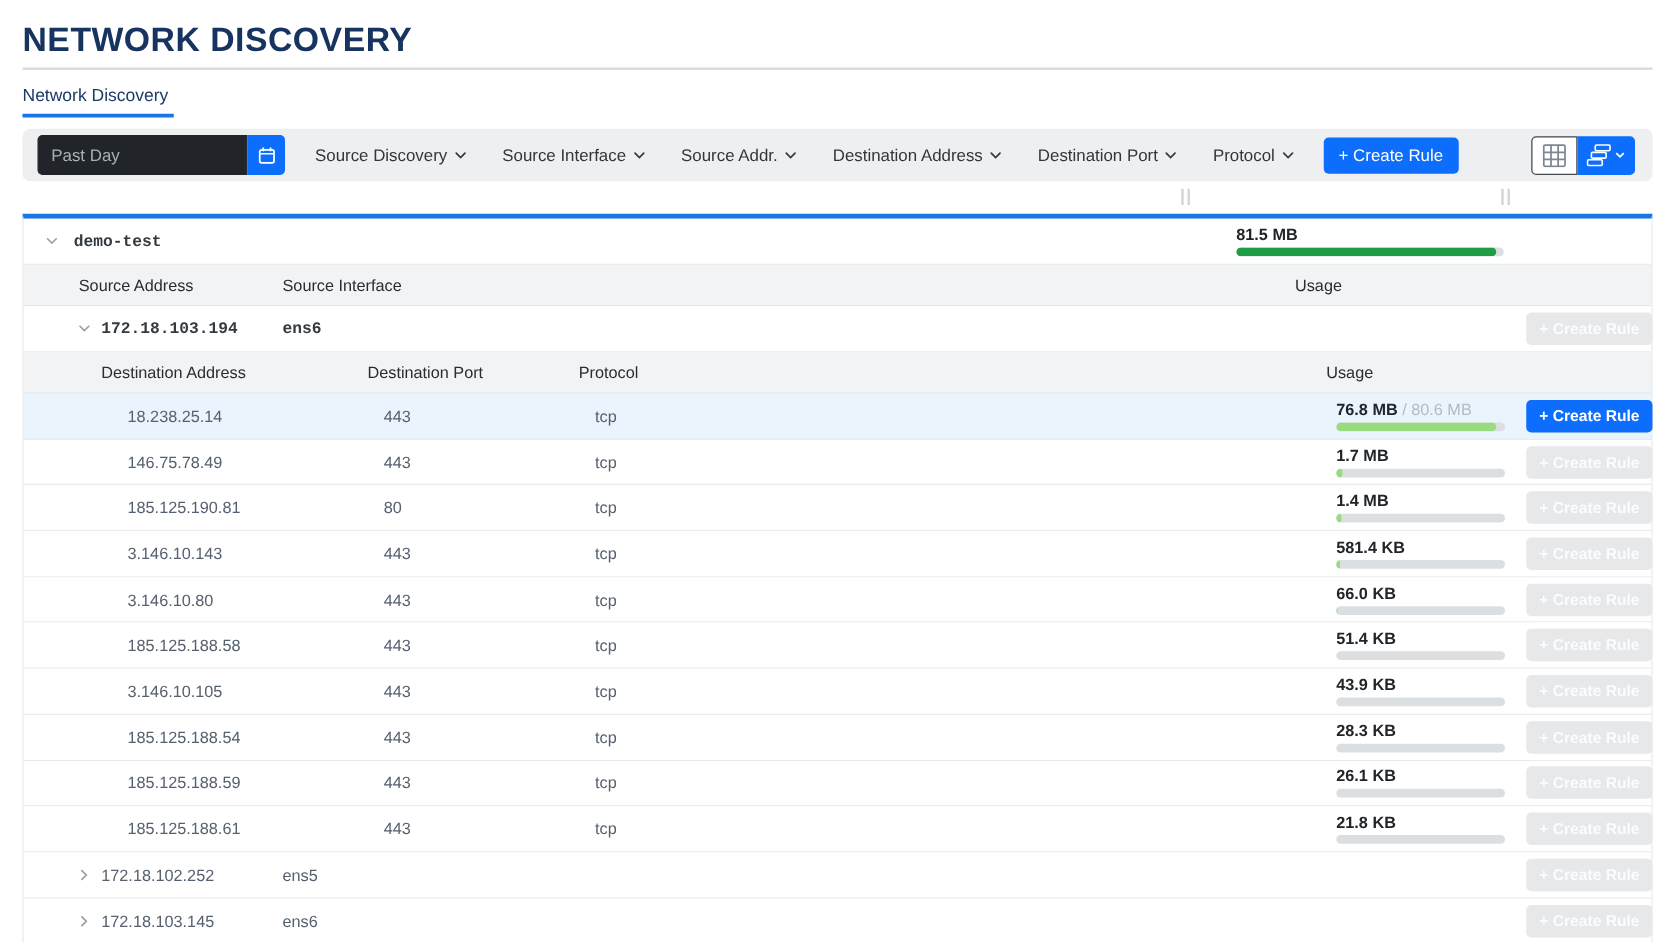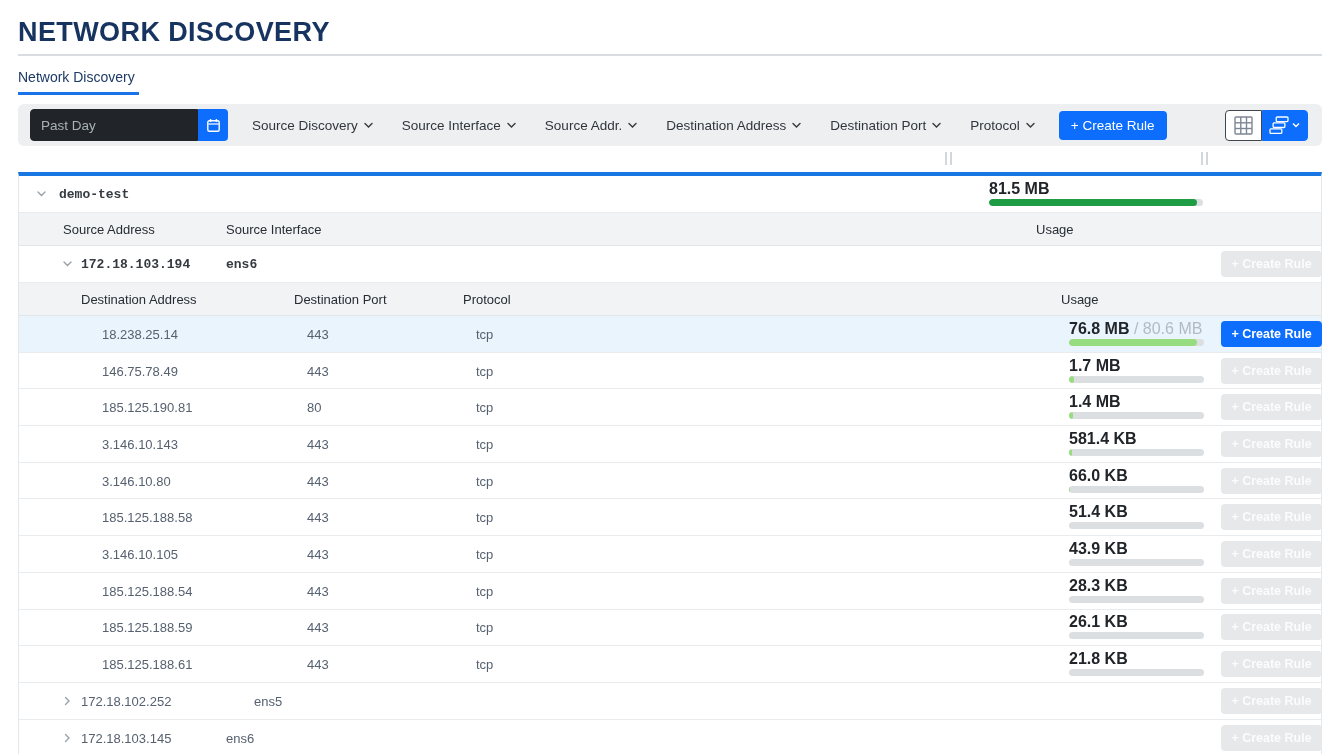--- a/index.html
+++ b/index.html
@@ -77,21 +77,21 @@
   .trow.sel { background:#e9f4fd; }
   .cell {
     position:absolute; top:50%; transform:translateY(-50%);
     font-size:13px; color:#566170; white-space:nowrap;
   }
   .cell.bold { font-weight:bold; color:#343a40;font-family:Liberation Mono, monospace; }
   .cell.hcell { color:#272d33; }
   .cell.chev { display:flex; align-items:center; cursor:pointer; }
   .usage { position:absolute; top:50%; transform:translateY(-50%); }
   .u-label {
-    font-size:16px; font-weight:bold; color:#212529;
+    font-size:13px; font-weight:bold; color:#212529;
     line-height:14px; margin-bottom:3px; white-space:nowrap;
   }
   .u-total { font-weight:normal; color:#b4bac0; }
   .u-track { height:7px; border-radius:4px; background:#dcdfe2; overflow:hidden; }
   .u-fill { height:100%; border-radius:4px; }
   .row-btn {
     position:absolute; top:50%; transform:translateY(-50%); left:1202px;
     width:101px; height:26px; border:none; border-radius:4px;
     font-size:12.5px; font-weight:bold; font-family:inherit; white-space:nowrap;
   }
@@ -378,21 +378,21 @@
         </div>
         <button class="row-btn off">+ Create Rule</button>
       </div>
       <div class="trow src" style="height: 37px;">
         <div class="cell chev" style="left: 42px;">
           <svg width="13" height="13" viewBox="0 0 13 13" fill="none">
             <polyline points="4.5,3 8,6.5 4.5,10" stroke="#99a1a9" stroke-width="1.4" fill="none" stroke-linecap="round"></polyline>
           </svg>
         </div>
         <div class="cell " style="left: 62px;">172.18.102.252</div>
-        <div class="cell " style="left: 207px; margin-left: 28px;">ens5</div>
+        <div class="cell " style="left: 207px;">ens5</div>
         <button class="row-btn off">+ Create Rule</button>
       </div>
       <div class="trow src" style="height: 37px;">
         <div class="cell chev" style="left: 42px;">
           <svg width="13" height="13" viewBox="0 0 13 13" fill="none">
             <polyline points="4.5,3 8,6.5 4.5,10" stroke="#99a1a9" stroke-width="1.4" fill="none" stroke-linecap="round"></polyline>
           </svg>
         </div>
         <div class="cell " style="left: 62px;">172.18.103.145</div>
         <div class="cell " style="left: 207px;">ens6</div>

